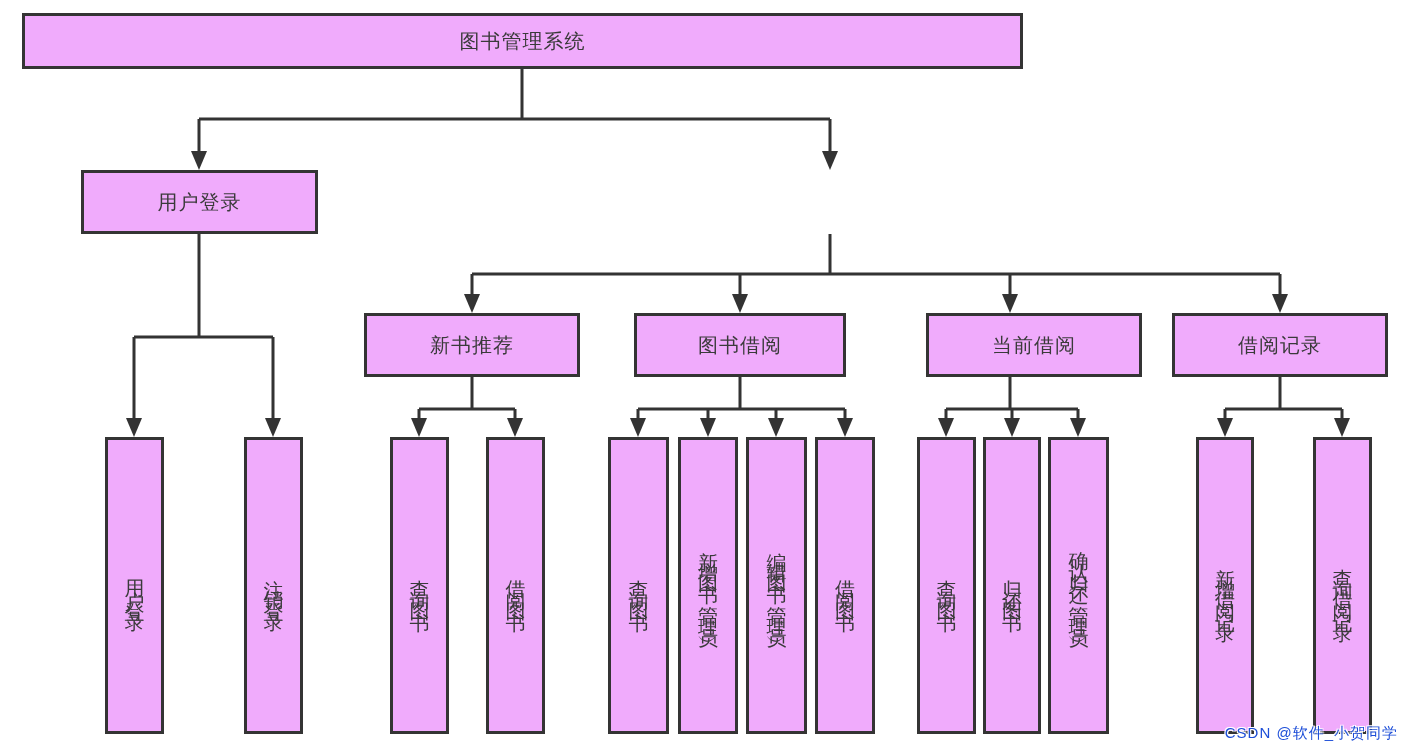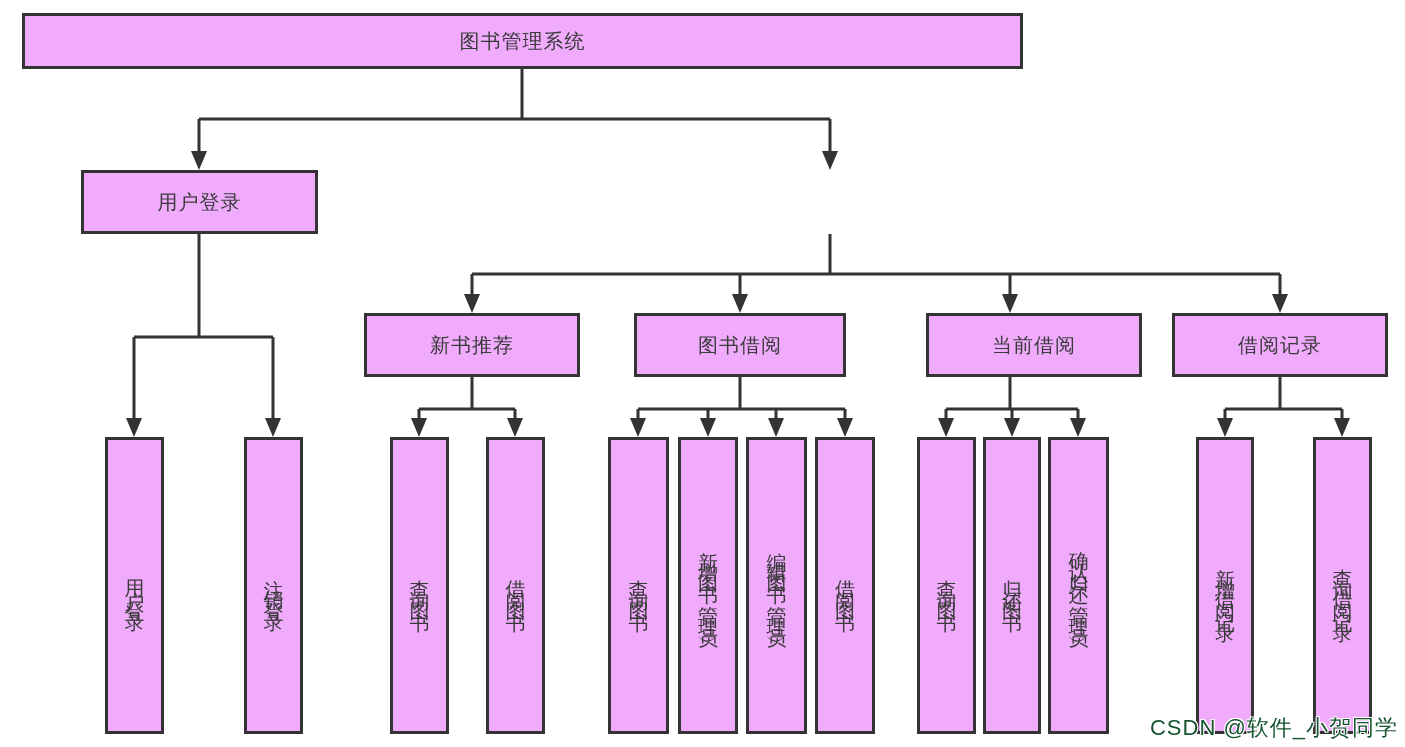--- a/index.html
+++ b/index.html
@@ -29,22 +29,22 @@
     text-orientation:mixed;
     letter-spacing:11px;
     line-height:1.05;
     white-space:nowrap;
   }
   .watermark{
     position:absolute;
     right:7px;
     bottom:4px;
     z-index:3;
-    font-size:22px;
-    color:#14532d;
+    font-size:15px;
+    color:#1d4ed8;
     letter-spacing:1px;
     text-shadow:-1px -1px 0 #ffffff,1px -1px 0 #ffffff,-1px 1px 0 #ffffff,1px 1px 0 #ffffff;
     white-space:nowrap;
   }
 </style>
 </head>
 <body>
 
 <div class="canvas">
 

